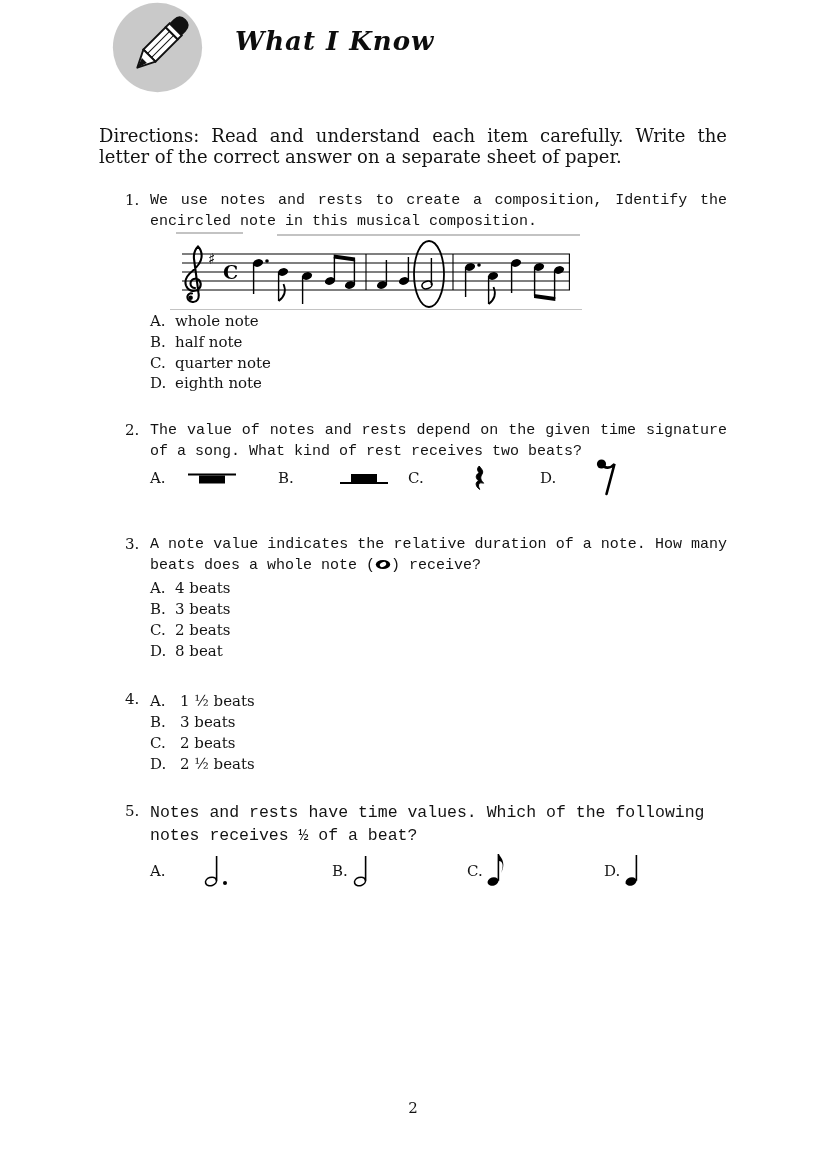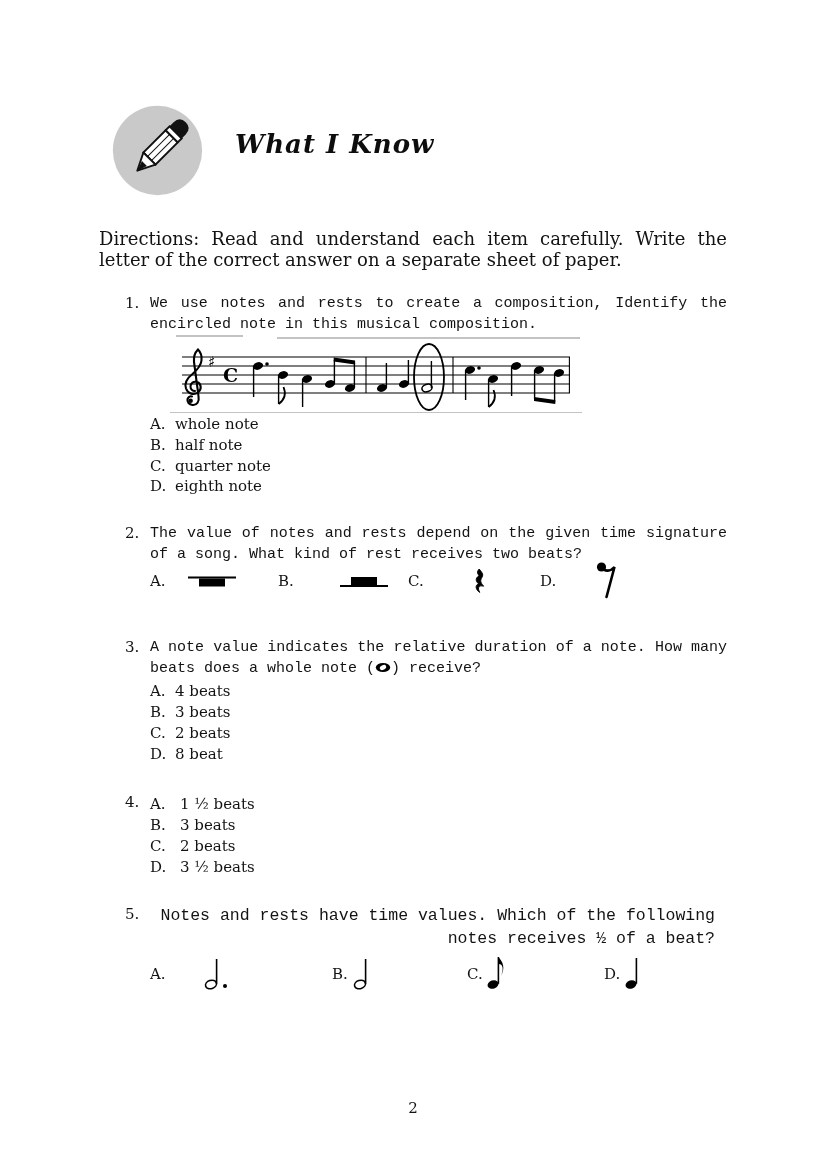--- a/index.html
+++ b/index.html
@@ -6,21 +6,21 @@
   .page{
     position:relative;
     width:826px;height:1169px;
     margin:0 auto;
     background:#ffffff;
     font-family:"DejaVu Serif", serif;
     color:#131313;
     overflow:hidden;
   }
   
-  .header{padding-top:103px;margin-left:110px;display:flex;align-items:center;}
+  .header{margin-left:110px;display:flex;align-items:center;}
   .badge{width:95px;height:95px;flex:none;}
   .page-title{
     margin-left:30px;margin-top:-14px;
     font-size:26px;font-weight:bold;font-style:italic;
     letter-spacing:1px;color:#0d0d0d;
   }
   
   .directions{
     margin:30px 99px 0 99px;
     font-size:18px;line-height:21px;
@@ -30,21 +30,21 @@
   .questions{margin:0 99px 0 125px;font-size:15px;line-height:21px;}
   .q{display:flex;}
   .q1{margin-top:23px;}
   .q2{margin-top:26px;}
   .q3{margin-top:24px;}
   .q4{margin-top:28px;}
   .q5{margin-top:26px;}
   .qnum{width:25px;flex:none;}
   .qbody{flex:1;min-width:0;position:relative;}
   .qtext{text-align:justify;font-family:Liberation Mono, monospace;}
-  .q5 .qtext{font-size:16.5px;line-height:23px;text-align:right;max-width:565px;}
+  .q5 .qtext{font-size:16.5px;line-height:23px;text-align:left;max-width:565px;}
   
   .staff-fig{position:relative;width:412px;height:70px;margin:6px 0 3px 20px;}
   .staff-fig svg{display:block;width:412px;height:70px;}
   .gline{position:absolute;height:1.5px;background:#c3c3c3;}
   .gl1{left:6px;top:-6px;width:67px;}
   .gl2{left:107px;top:-4px;width:303px;}
   .gl3{left:0;bottom:-2px;width:412px;}
   
   .optlist{margin-top:2px;}
   .opt{display:flex;line-height:20.8px;}
@@ -264,21 +264,21 @@
           <div class="opt">
               <span class="optletter">B.</span>
               <span>3 beats</span>
             </div>
           <div class="opt">
               <span class="optletter">C.</span>
               <span>2 beats</span>
             </div>
           <div class="opt">
               <span class="optletter">D.</span>
-              <span>3 ½ beats</span>
+              <span>2 ½ beats</span>
             </div>
         </div>
       </div>
     </div>
 
     <div class="q q5">
       <div class="qnum">5.</div>
       <div class="qbody">
         <div class="qtext">Notes and rests have time values.  Which of the following notes receives ½ of a beat?</div>
         <div class="symrow symrow5">

